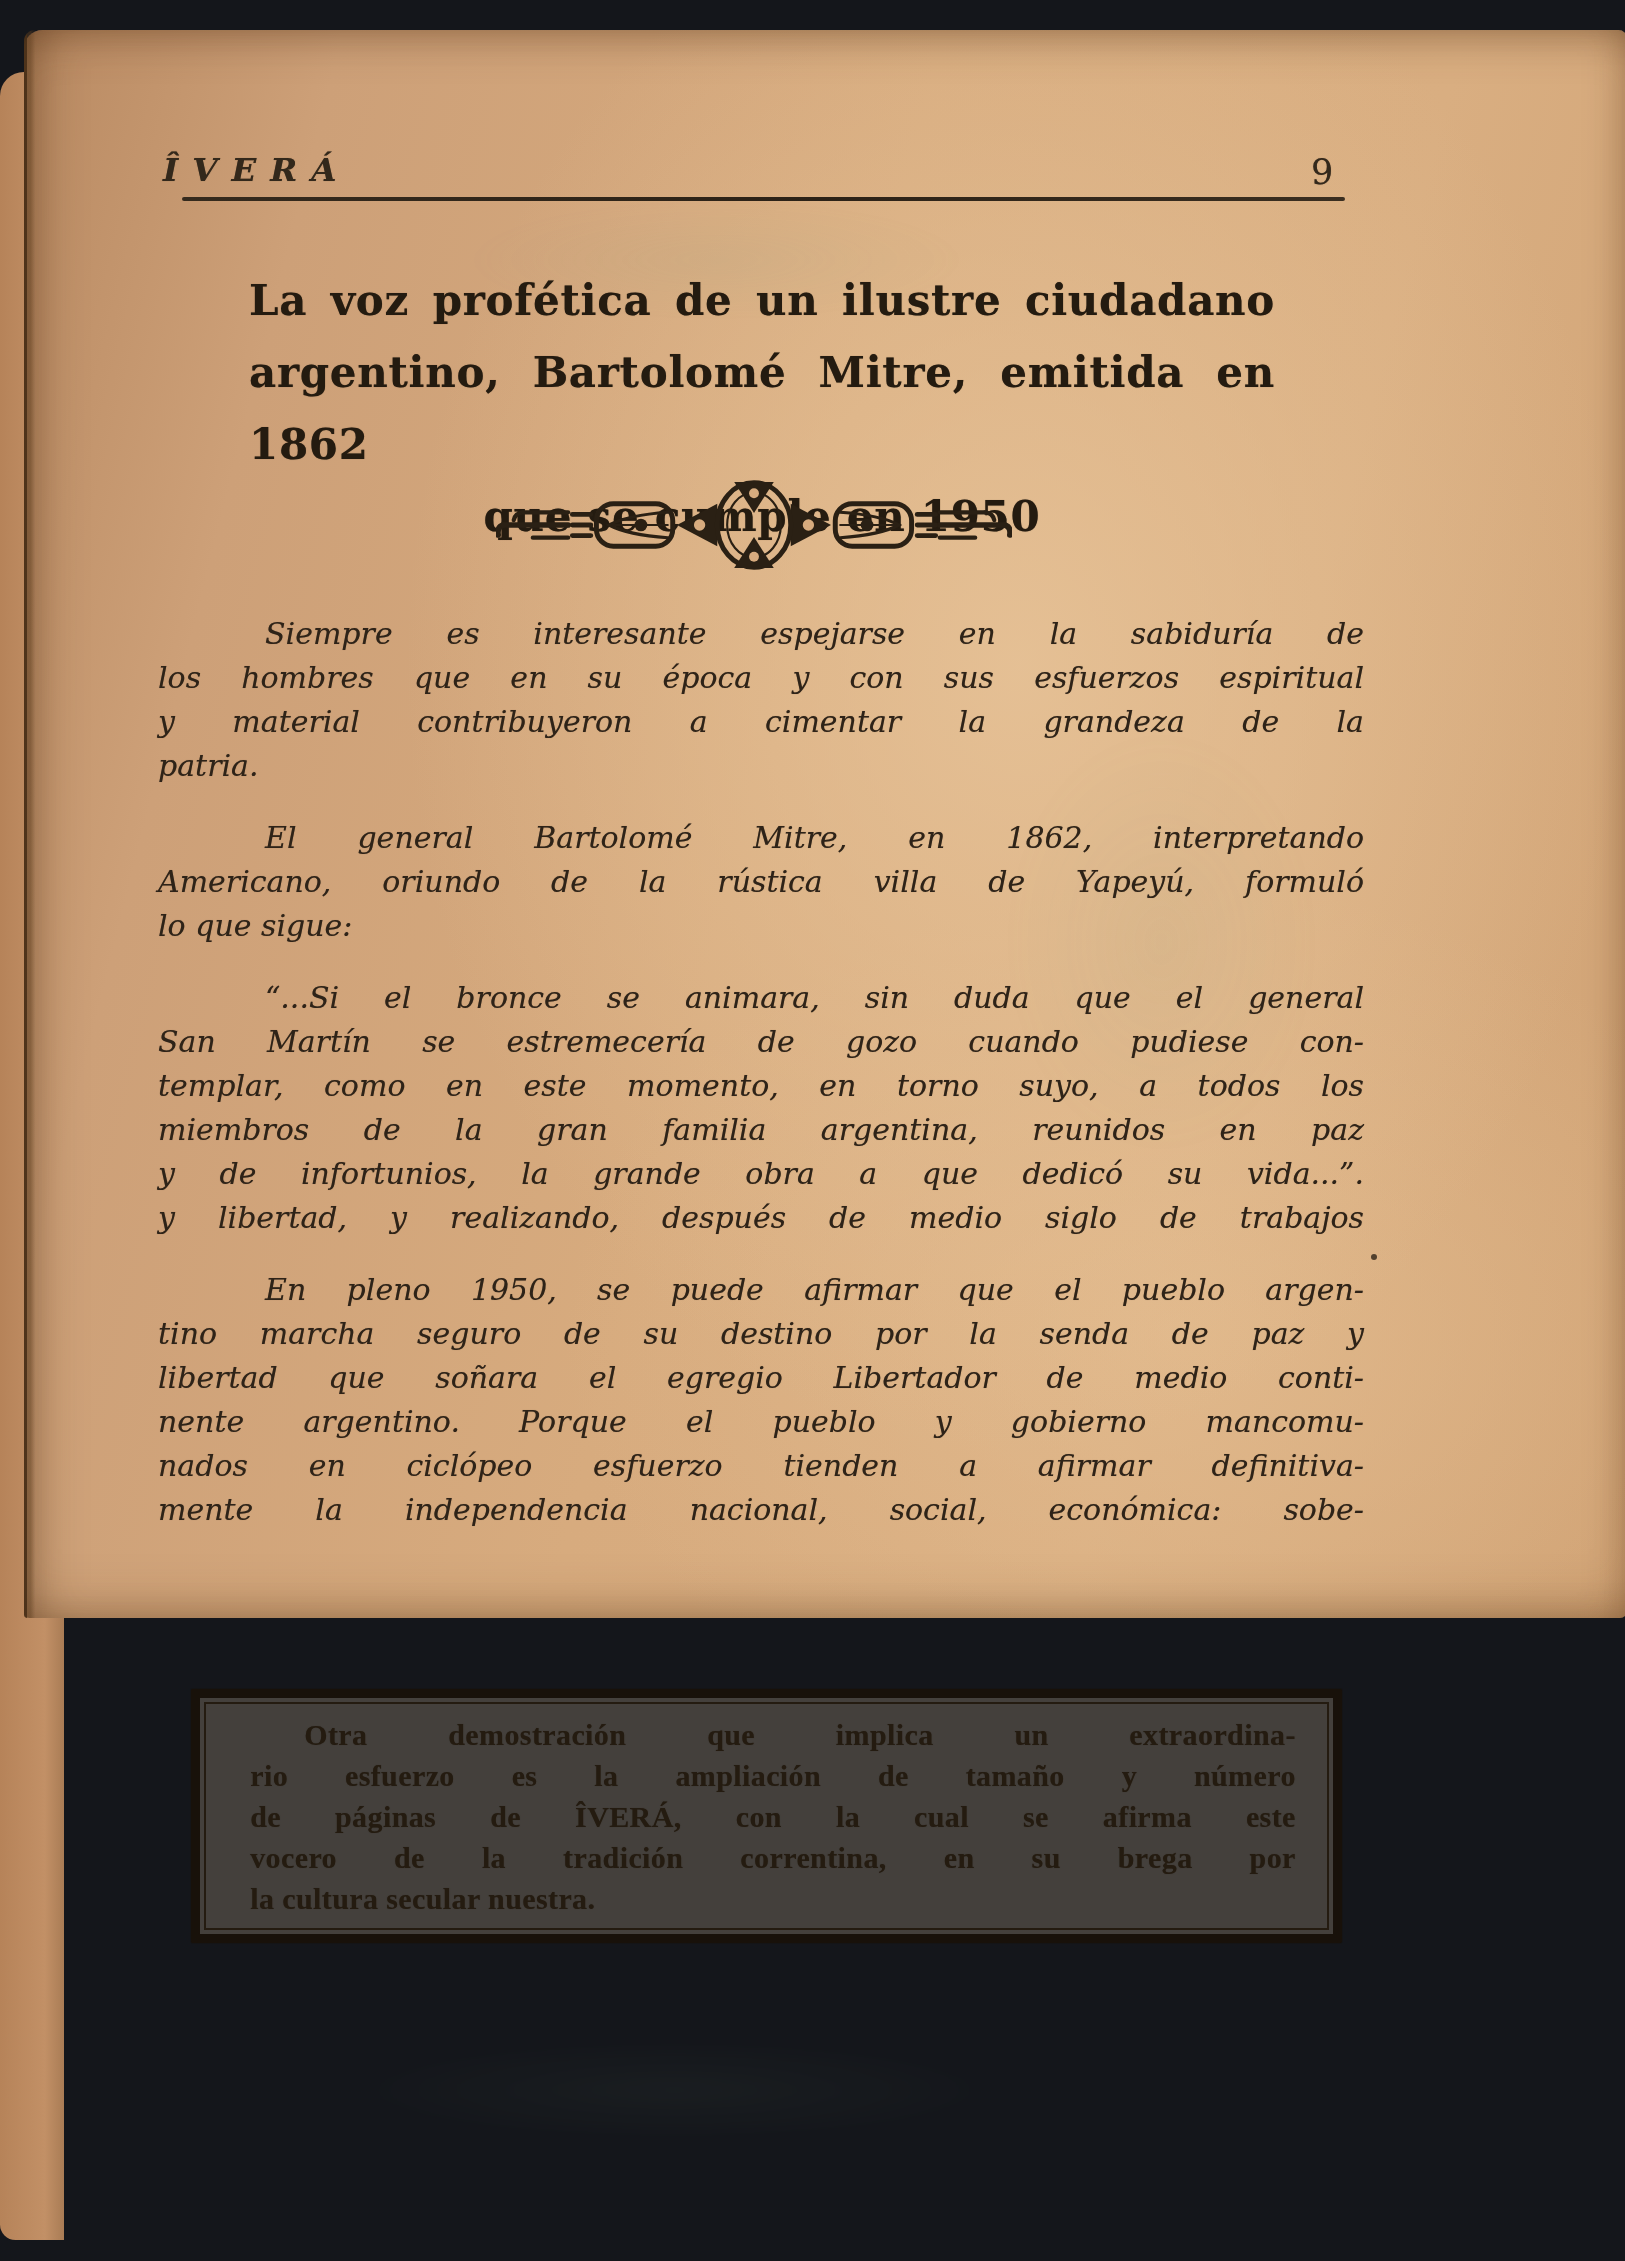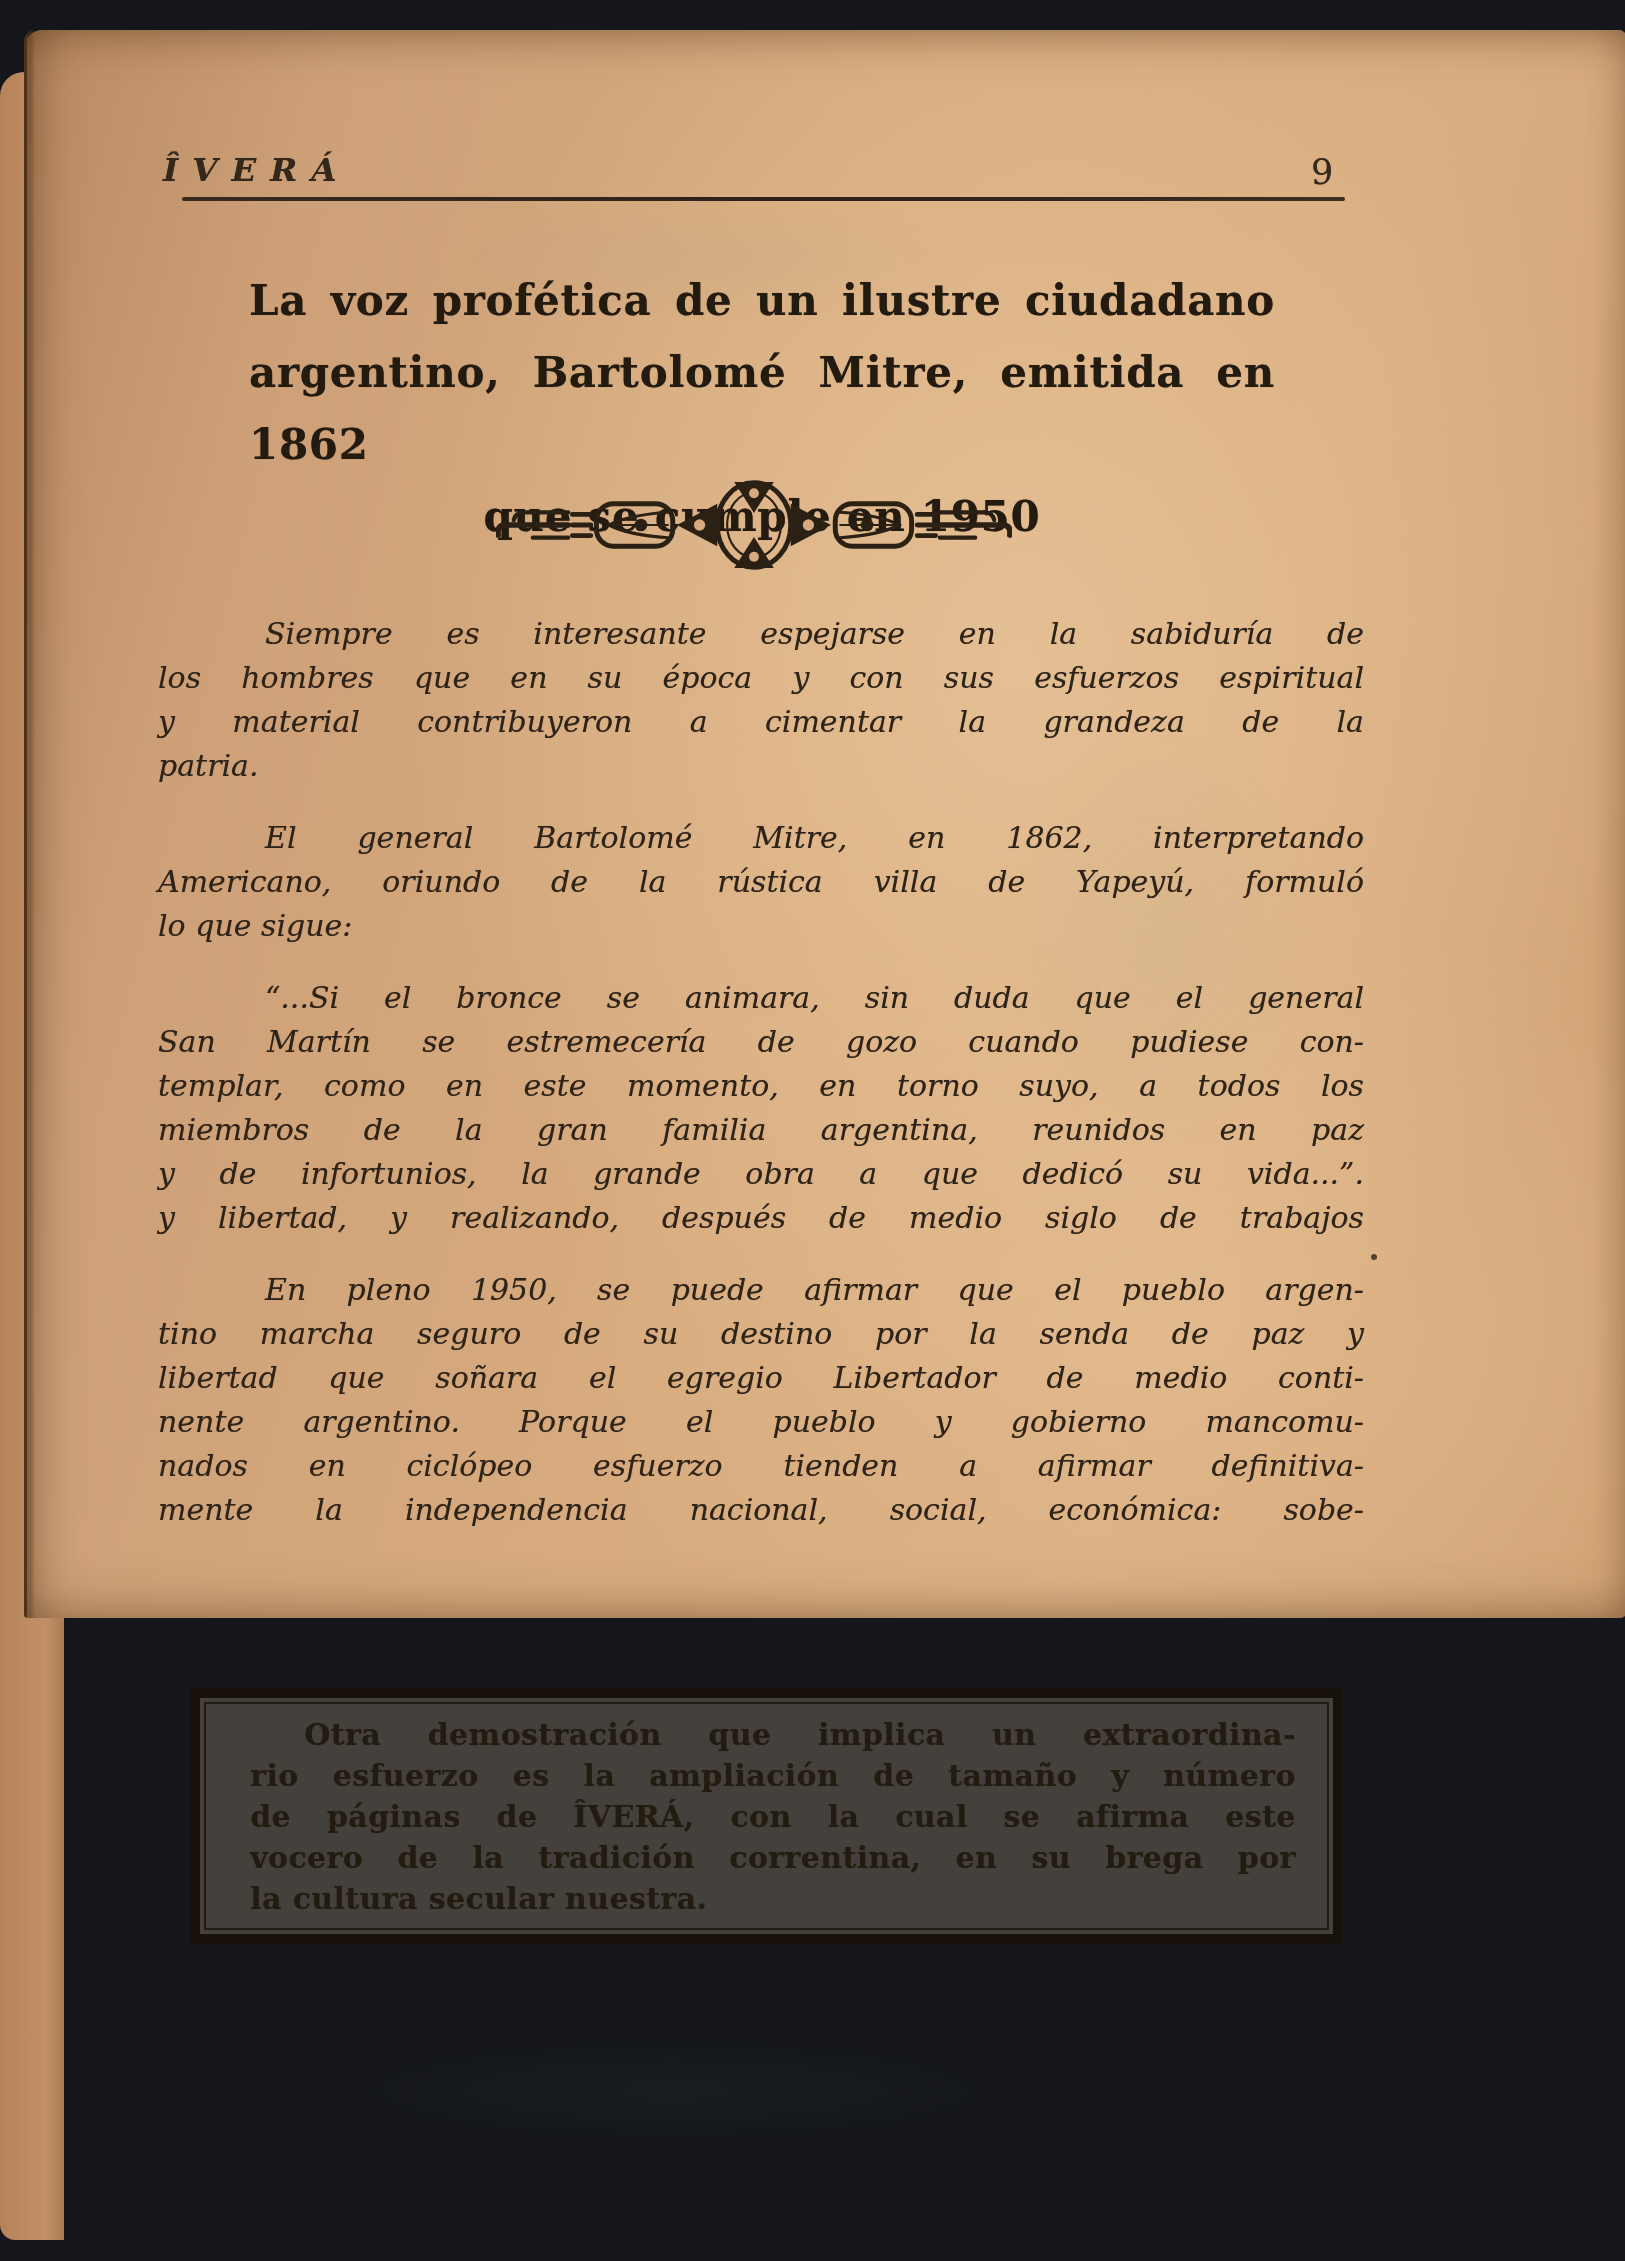--- a/index.html
+++ b/index.html
@@ -74,20 +74,21 @@
 
   .boxnote{
     position:absolute;left:167px;top:1659px;width:1133px;
     border:9.2px solid #18110a;border-radius:1.4px;
     background:rgba(240,214,176,.22);
     box-shadow:0 0 0 0.7px rgba(24,17,10,.35);
   }
   .boxinner{
     border:2.8px solid #241b10;margin:4.2px;
     padding:10px 31px 8.5px 44px;
+    font-family:Liberation Serif, serif;
   }
   .boxinner > div{
     font-weight:bold;font-size:30px;line-height:41px;color:#241b10;
     letter-spacing:0.4px;text-shadow:0 0 0.7px rgba(36,27,16,.55);
   }
   .boxind{text-indent:54px;}
   .speck{position:absolute;left:1347px;top:1224px;width:6.4px;height:6.4px;border-radius:50%;
          background:#3a2d1e;opacity:.85;}
 </style>
 </head>

